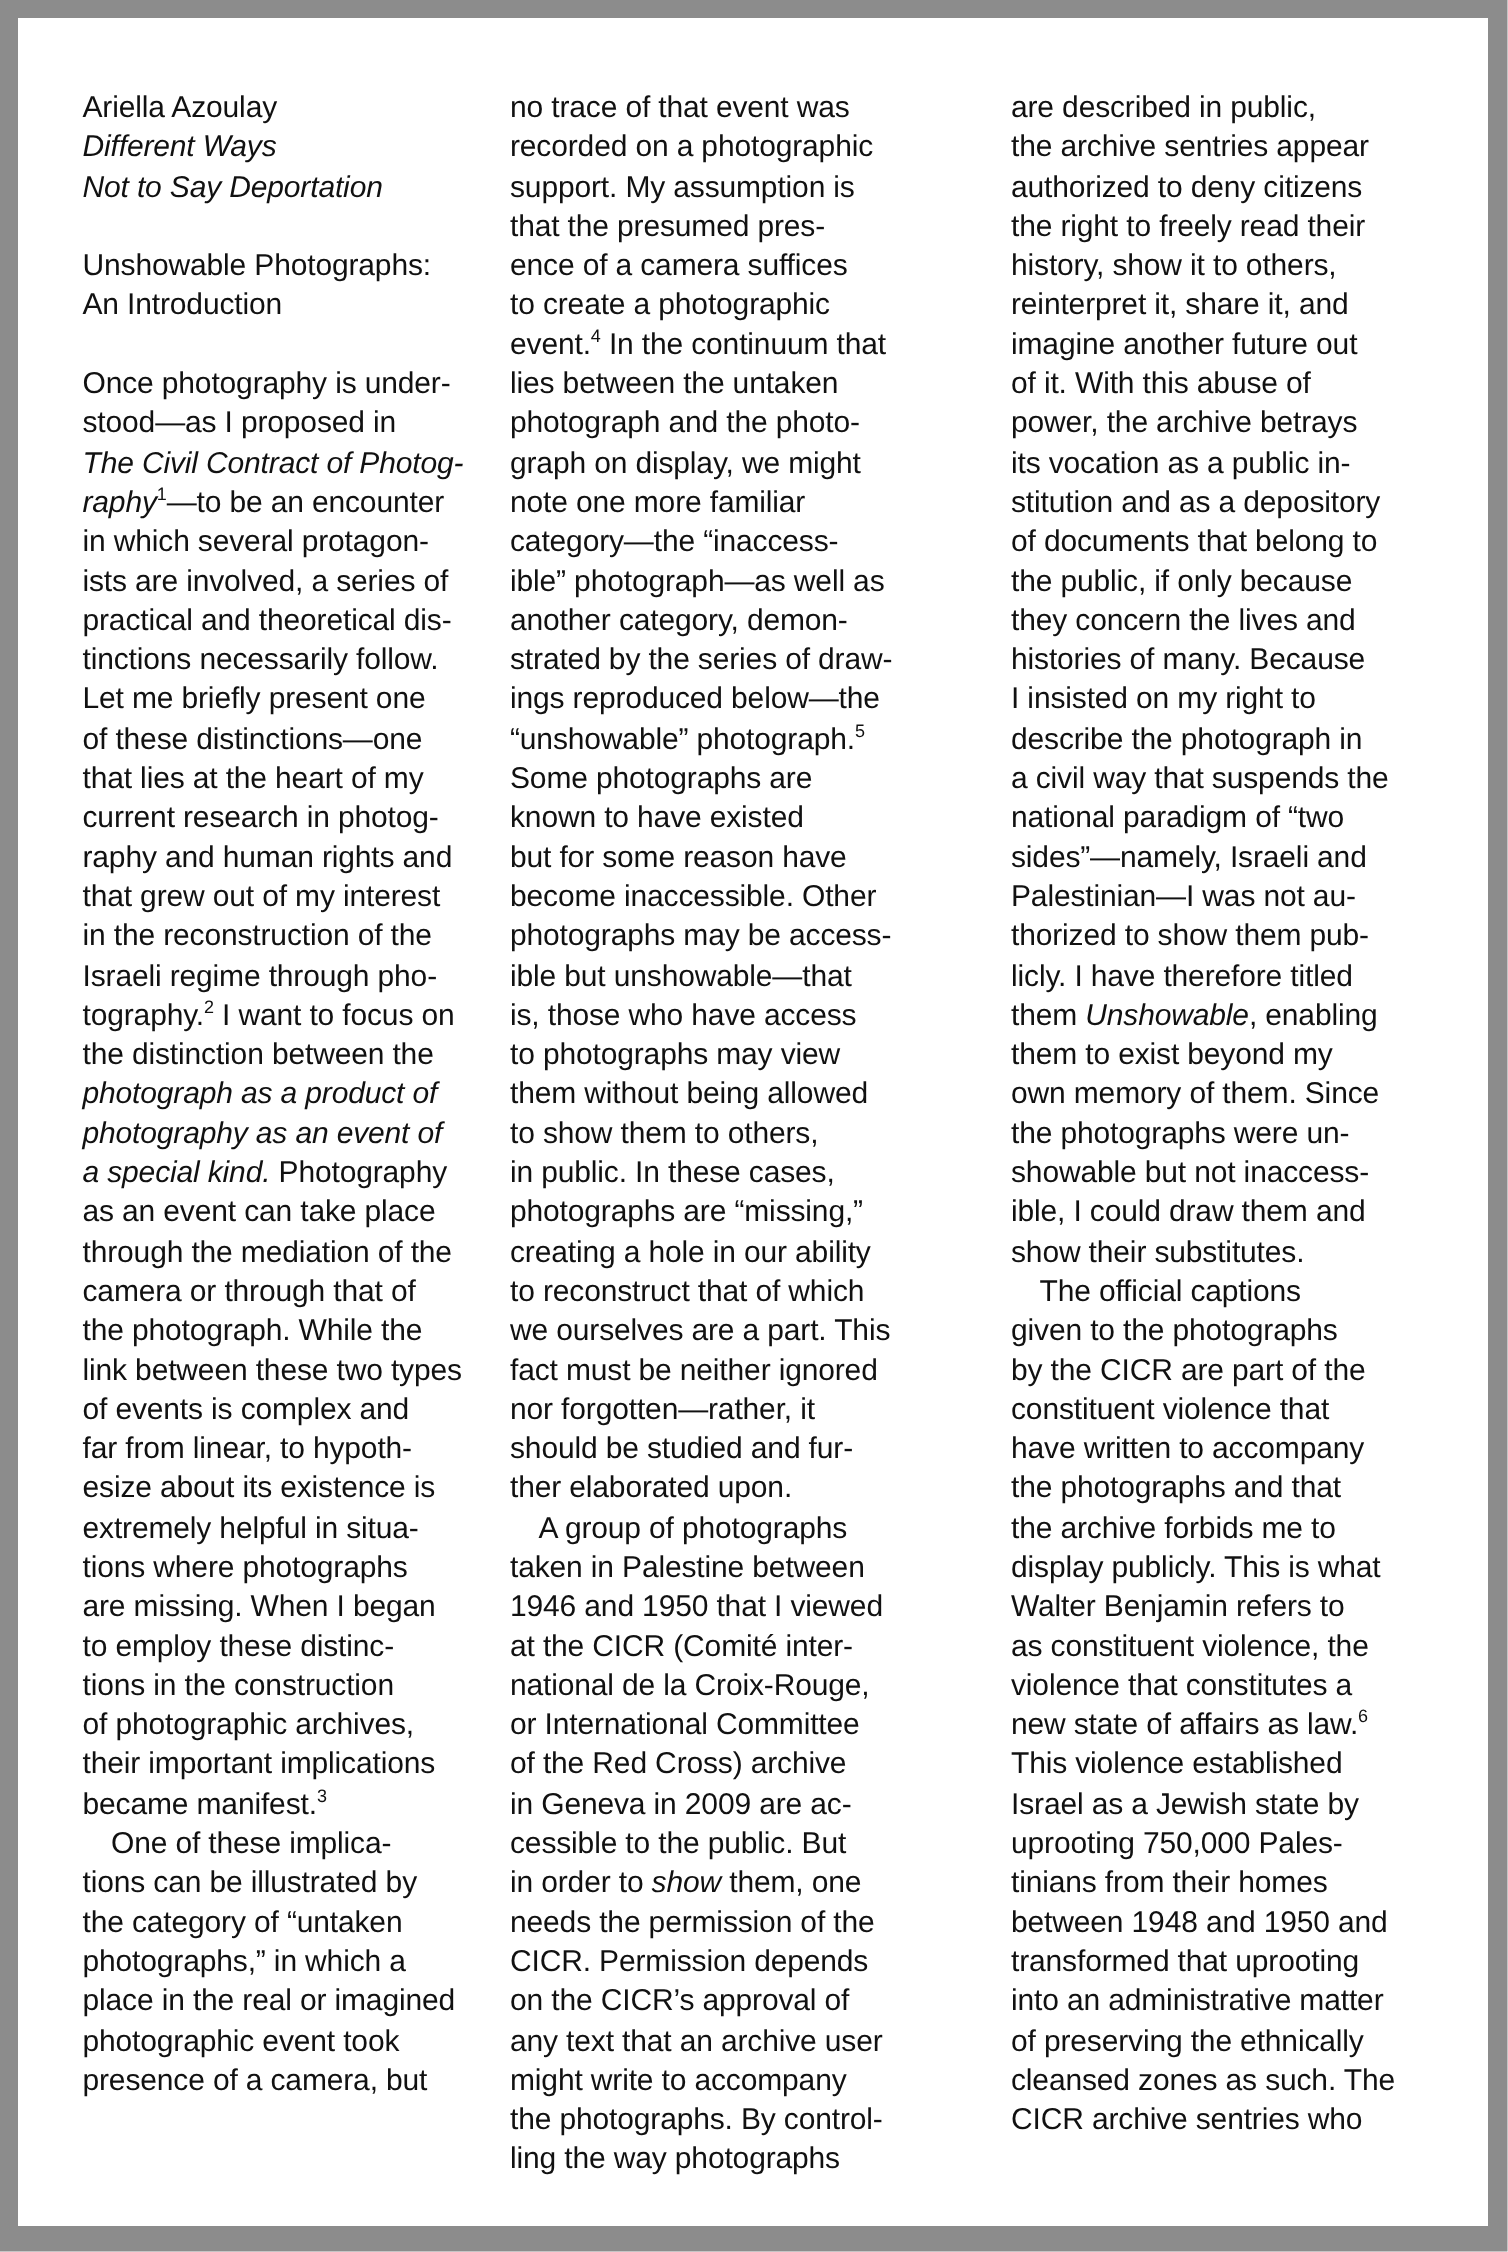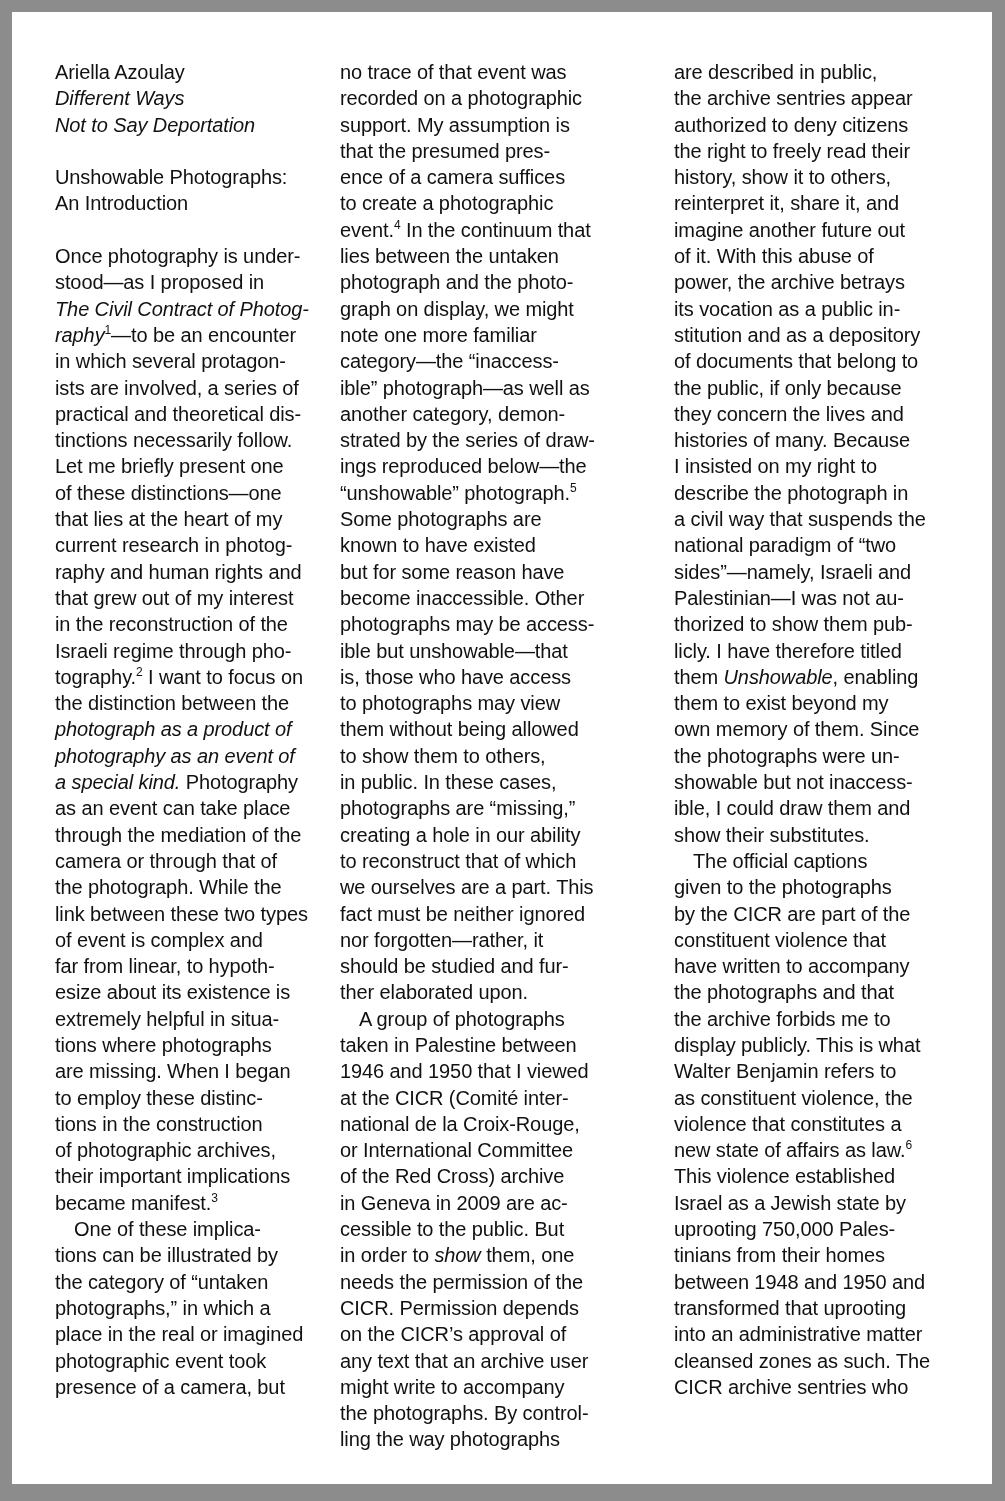--- a/index.html
+++ b/index.html
@@ -65,21 +65,21 @@
       <div class="line"><span>tography.</span><sup>2</sup><span> I want to focus on</span></div>
       <div class="line"><span>the distinction between the</span></div>
       <div class="line"><span class="it">photograph as a product of</span></div>
       <div class="line"><span class="it">photography as an event of</span></div>
       <div class="line"><span class="it">a special kind.</span><span> Photography</span></div>
       <div class="line"><span>as an event can take place</span></div>
       <div class="line"><span>through the mediation of the</span></div>
       <div class="line"><span>camera or through that of</span></div>
       <div class="line"><span>the photograph. While the</span></div>
       <div class="line"><span>link between these two types</span></div>
-      <div class="line"><span>of event is complex and</span></div>
+      <div class="line"><span>of events is complex and</span></div>
       <div class="line"><span>far from linear, to hypoth-</span></div>
       <div class="line"><span>esize about its existence is</span></div>
       <div class="line"><span>extremely helpful in situa-</span></div>
       <div class="line"><span>tions where photographs</span></div>
       <div class="line"><span>are missing. When I began</span></div>
       <div class="line"><span>to employ these distinc-</span></div>
       <div class="line"><span>tions in the construction</span></div>
       <div class="line"><span>of photographic archives,</span></div>
       <div class="line"><span>their important implications</span></div>
       <div class="line"><span>became manifest.</span><sup>3</sup></div>
@@ -189,16 +189,17 @@
       <div class="line"><span>as constituent violence, the</span></div>
       <div class="line"><span>violence that constitutes a</span></div>
       <div class="line"><span>new state of affairs as law.</span><sup>6</sup></div>
       <div class="line"><span>This violence established</span></div>
       <div class="line"><span>Israel as a Jewish state by</span></div>
       <div class="line"><span>uprooting 750,000 Pales-</span></div>
       <div class="line"><span>tinians from their homes</span></div>
       <div class="line"><span>between 1948 and 1950 and</span></div>
       <div class="line"><span>transformed that uprooting</span></div>
       <div class="line"><span>into an administrative matter</span></div>
+      <div class="line"><span>of preserving the ethnically</span></div>
       <div class="line"><span>cleansed zones as such. The</span></div>
       <div class="line"><span>CICR archive sentries who</span></div>
     </div>
 </div>
 
 </body></html>

